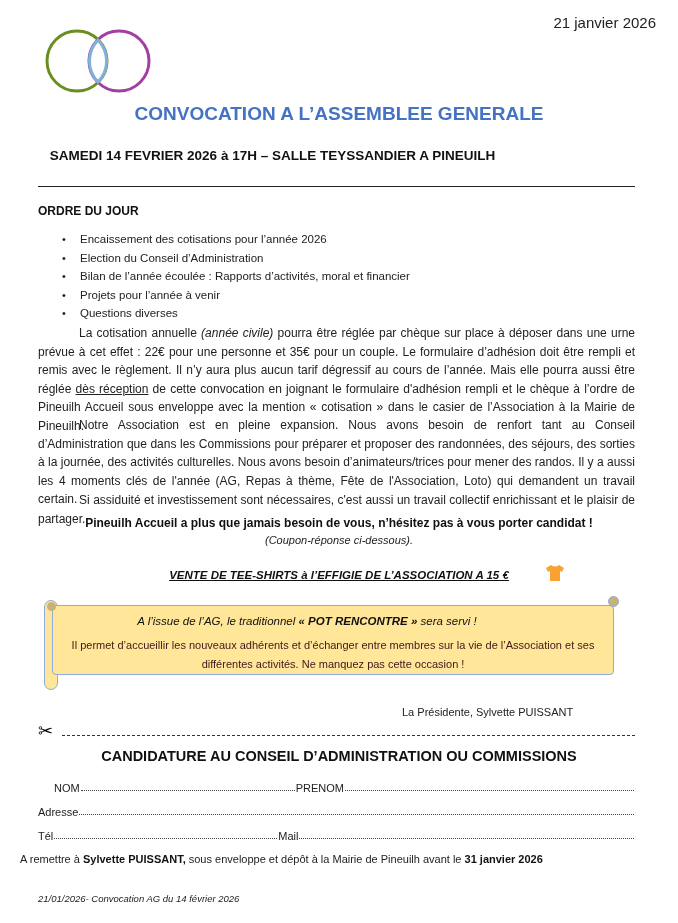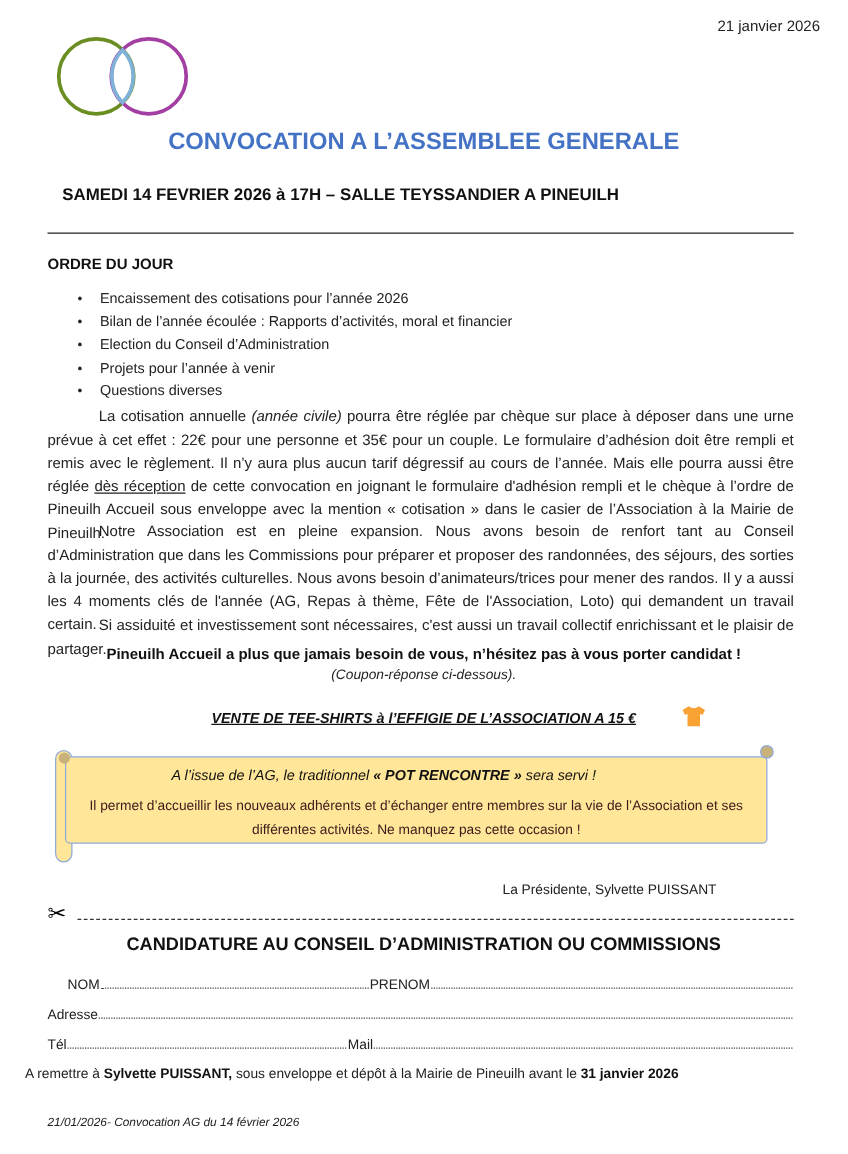--- a/index.html
+++ b/index.html
@@ -1,19 +1,19 @@
 <!DOCTYPE html>
 <html><head>
   <meta charset="utf-8">
   <style>
     * { margin: 0; padding: 0; box-sizing: border-box; }
     html, body { width: 678px; height: 923px; background: #ffffff; overflow: hidden; }
     body { position: relative; font-family: "Liberation Sans", sans-serif; color: #1a1a1a; font-size: 11.5px; }
 
-    .date { position: absolute; top: 14px; right: 22px; font-size: 12px; color: #222; }
+    .date { position: absolute; top: 14px; right: 22px; font-size: 15px; color: #222; }
 
     .logo { position: absolute; left: 40px; top: 28px; width: 180px; height: 66px; }
     .logo svg { position: absolute; left: 0; top: 0; }
     .logo .logo-text { position: absolute; left: 18px; top: 18px; font-size: 24px; color: #1f1f1f; letter-spacing: -0.5px; font-family: "Liberation Sans", sans-serif; white-space: nowrap; }
 
     .title { position: absolute; top: 103px; left: 0; width: 678px; text-align: center; font-size: 19px; font-weight: bold; color: #4472c4; }
     .subtitle { position: absolute; top: 148px; left: 0; width: 545px; text-align: center; font-size: 13.5px; font-weight: bold; color: #111; }
     .hr { position: absolute; top: 186px; left: 38px; width: 597px; border-top: 1.5px solid #222; }
 
     .section-title { position: absolute; top: 204px; left: 38px; font-size: 12px; font-weight: bold; color: #111; }
@@ -76,22 +76,22 @@
   </svg>
 </div>
 
 <div class="title">CONVOCATION A L’ASSEMBLEE GENERALE</div>
 <div class="subtitle">SAMEDI 14 FEVRIER 2026 à 17H – SALLE TEYSSANDIER A PINEUILH</div>
 <div class="hr"></div>
 
 <div class="section-title">ORDRE DU JOUR</div>
 <ul class="agenda">
   <li>Encaissement des cotisations pour l’année 2026</li>
+  <li>Election du Conseil d’Administration</li>
   <li>Bilan de l’année écoulée : Rapports d’activités, moral et financier</li>
-  <li>Election du Conseil d’Administration</li>
   <li>Projets pour l’année à venir</li>
   <li>Questions diverses</li>
 </ul>
 
 <div class="para p1"><span class="indent"></span><span>La cotisation annuelle </span><i>(année civile)</i><span> pourra être réglée par chèque sur place à déposer dans une urne prévue à cet effet : 22€ pour une personne et 35€ pour un couple. Le formulaire d’adhésion doit être rempli et remis avec le règlement. Il n’y aura plus aucun tarif dégressif au cours de l’année. Mais elle pourra aussi être réglée </span><u>dès réception</u><span> de cette convocation en joignant le formulaire d'adhésion rempli et le chèque à l’ordre de Pineuilh Accueil sous enveloppe avec la mention « cotisation » dans le casier de l’Association à la Mairie de Pineuilh.</span></div>
 
 <div class="para p2"><span class="indent"></span><span>Notre Association est en pleine expansion. Nous avons besoin de renfort tant au Conseil d’Administration que dans les Commissions pour préparer et proposer des randonnées, des séjours, des sorties à la journée, des activités culturelles. Nous avons besoin d’animateurs/trices pour mener des randos. Il y a aussi les 4 moments clés de l'année (AG, Repas à thème, Fête de l'Association, Loto) qui demandent un travail certain.</span></div>
 
 <div class="para p3"><span class="indent"></span><span>Si assiduité et investissement sont nécessaires, c'est aussi un travail collectif enrichissant et le plaisir de partager.</span></div>
 

